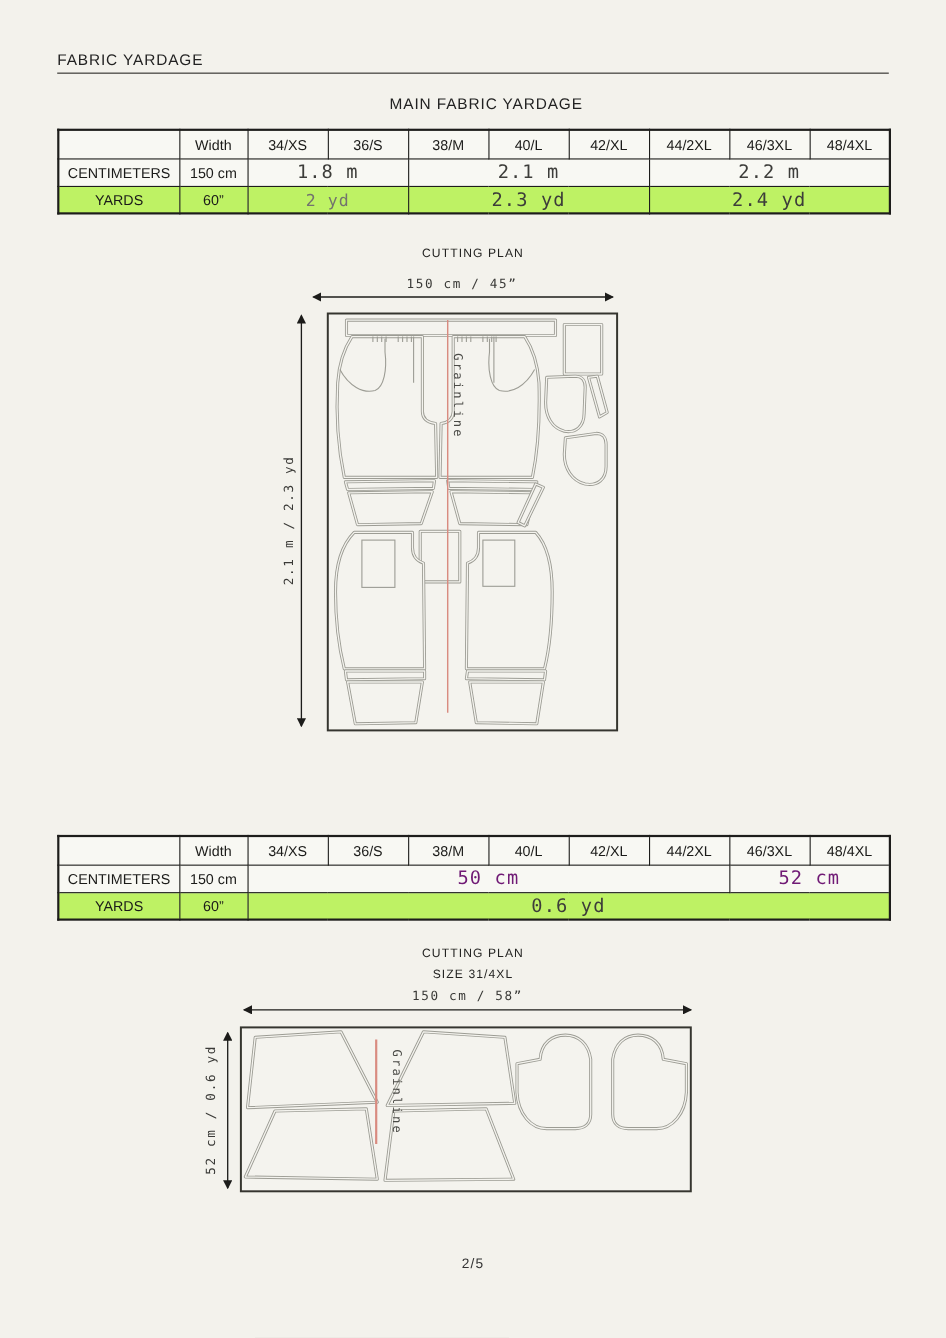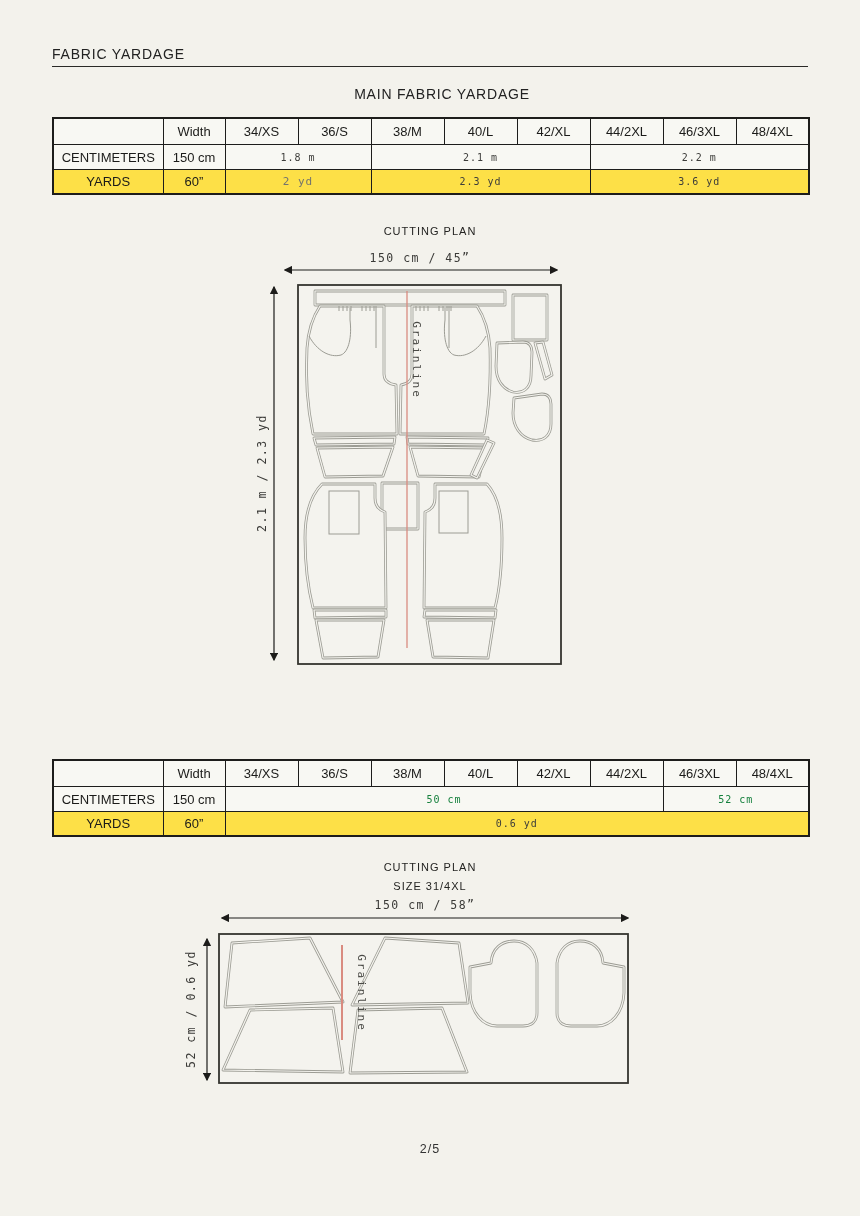--- a/index.html
+++ b/index.html
@@ -17,26 +17,26 @@
 
   
   table.yardage{position:absolute;left:52px;border-collapse:collapse;table-layout:fixed;width:756px;background:#f8f8f3;border-radius:11px;}
   table.yardage td,table.yardage th{border:1.5px solid #1d1d1b;padding:0;text-align:center;vertical-align:middle;font-weight:normal;}
   table.yardage{border:2px solid #1d1d1b;}
   .t-main{top:117px;}
   .t-lining{top:759px;}
   col.c-label{width:110px;} col.c-width{width:62px;} col.c-size{width:73px;}
   tr.hd th{height:25px;font-size:13px;color:#1b1b19;}
   tr.cm td{height:24px;margin-left:20px;}
-  tr.yd td{height:23px;background:#fde047;}
+  tr.yd td{height:23px;background:#bef264;}
   td.lbl,th.lbl{font-size:13px;color:#1b1b19;}
   td.left{text-align:left;padding-left:7px;}
-  td.val{font-family:"DejaVu Sans Mono",monospace;font-size:10px;color:#3d3d3a;letter-spacing:1px;}
-  td.val.dim{color:#15803d;}
-  td.val.small{font-size:11px;color:#73736e;}
+  td.val{font-family:"DejaVu Sans Mono",monospace;font-size:17px;color:#3d3d3a;letter-spacing:1px;}
+  td.val.dim{color:#701a75;}
+  td.val.small{font-size:15px;color:#73736e;}
 
   
   .diagram{position:absolute;}
   .d1{left:255px;top:248px;width:330px;height:430px;}
   .d2{left:180px;top:895px;width:480px;height:200px;}
   .diagram svg{position:absolute;left:0;top:0;}
   .dim-label{
     position:absolute;font-family:"DejaVu Sans Mono",monospace;font-size:11.5px;
     letter-spacing:1.5px;color:#3a3a37;white-space:nowrap;transform:translate(-50%,-50%);
   }
@@ -94,21 +94,21 @@
         <td class="lbl">150 cm</td>
         <td class="val" colspan="2">1.8 m</td>
         <td class="val" colspan="3">2.1 m</td>
         <td class="val" colspan="3">2.2 m</td>
       </tr>
       <tr class="yd">
         <td class="lbl left">YARDS</td>
         <td class="lbl">60”</td>
         <td class="val small" colspan="2">2 yd</td>
         <td class="val" colspan="3">2.3 yd</td>
-        <td class="val" colspan="3">3.6 yd</td>
+        <td class="val" colspan="3">2.4 yd</td>
       </tr>
     </tbody>
   </table>
 
   <div class="plan-title" style="top:222px;">
     <div>CUTTING PLAN</div>
   </div>
 
   <div class="diagram d1">
     <svg width="330" height="430" viewBox="0 0 330 430">

